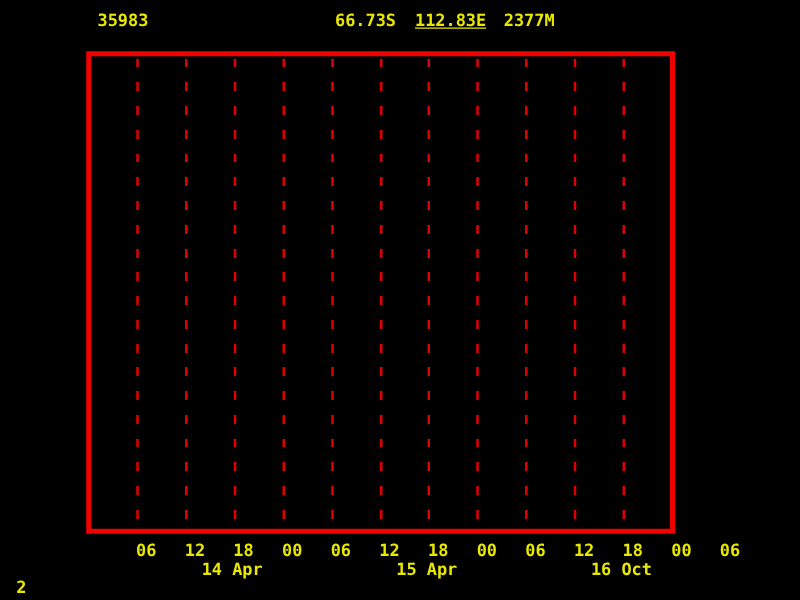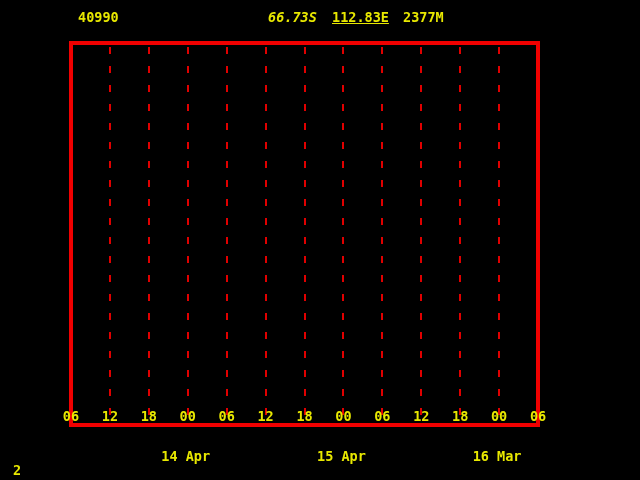--- a/index.html
+++ b/index.html
@@ -35,36 +35,37 @@
     top: 47px;
     height: 376px;
     background: repeating-linear-gradient(
       to bottom,
       #e00000 0px, #e00000 7px,
       transparent 7px, transparent 19px
     );
   }
   .xtick {
     position: absolute;
-    top: 410px;
+    top: 435px;
     transform: translateX(-50%);
+    margin-left: 46px;
   }
   .daylabel {
     position: absolute;
     top: 450px;
     transform: translateX(-50%);
   }
 </style>
 </head>
 <body>
 
 <div class="screen">
 
-  <span class="abs" style="left:78px;  top:11px;">40990</span>
-  <span class="abs" style="left:268px; top:11px;font-style:italic;">66.73S</span>
+  <span class="abs" style="left:78px;  top:11px;">35983</span>
+  <span class="abs" style="left:268px; top:11px;">66.73S</span>
   <span class="abs" style="left:332px; top:11px;text-decoration:underline;">112.83E</span>
   <span class="abs" style="left:403px; top:11px;">2377M</span>
 
 
   <div class="plot-frame"></div>
 
   <div id="gridlines">
       <div class="gridline" style="left: 108.92px;"></div>
       <div class="gridline" style="left: 147.84px;"></div>
       <div class="gridline" style="left: 186.76px;"></div>
@@ -90,18 +91,18 @@
       <span class="xtick" style="left: 382.36px;">06</span>
       <span class="xtick" style="left: 421.28px;">12</span>
       <span class="xtick" style="left: 460.2px;">18</span>
       <span class="xtick" style="left: 499.12px;">00</span>
       <span class="xtick" style="left: 538.04px;">06</span>
     </div>
 
   <div id="daylabels">
       <span class="daylabel" style="left: 185.76px;">14 Apr</span>
       <span class="daylabel" style="left: 341.44px; text-align: right;">15 Apr</span>
-      <span class="daylabel" style="left: 497.12px;">16 Mar</span>
+      <span class="daylabel" style="left: 497.12px;">16 Oct</span>
     </div>
 
   <span class="abs" style="left:13px; top:464px;">2</span>
 
 </div>
 
 </body></html>

